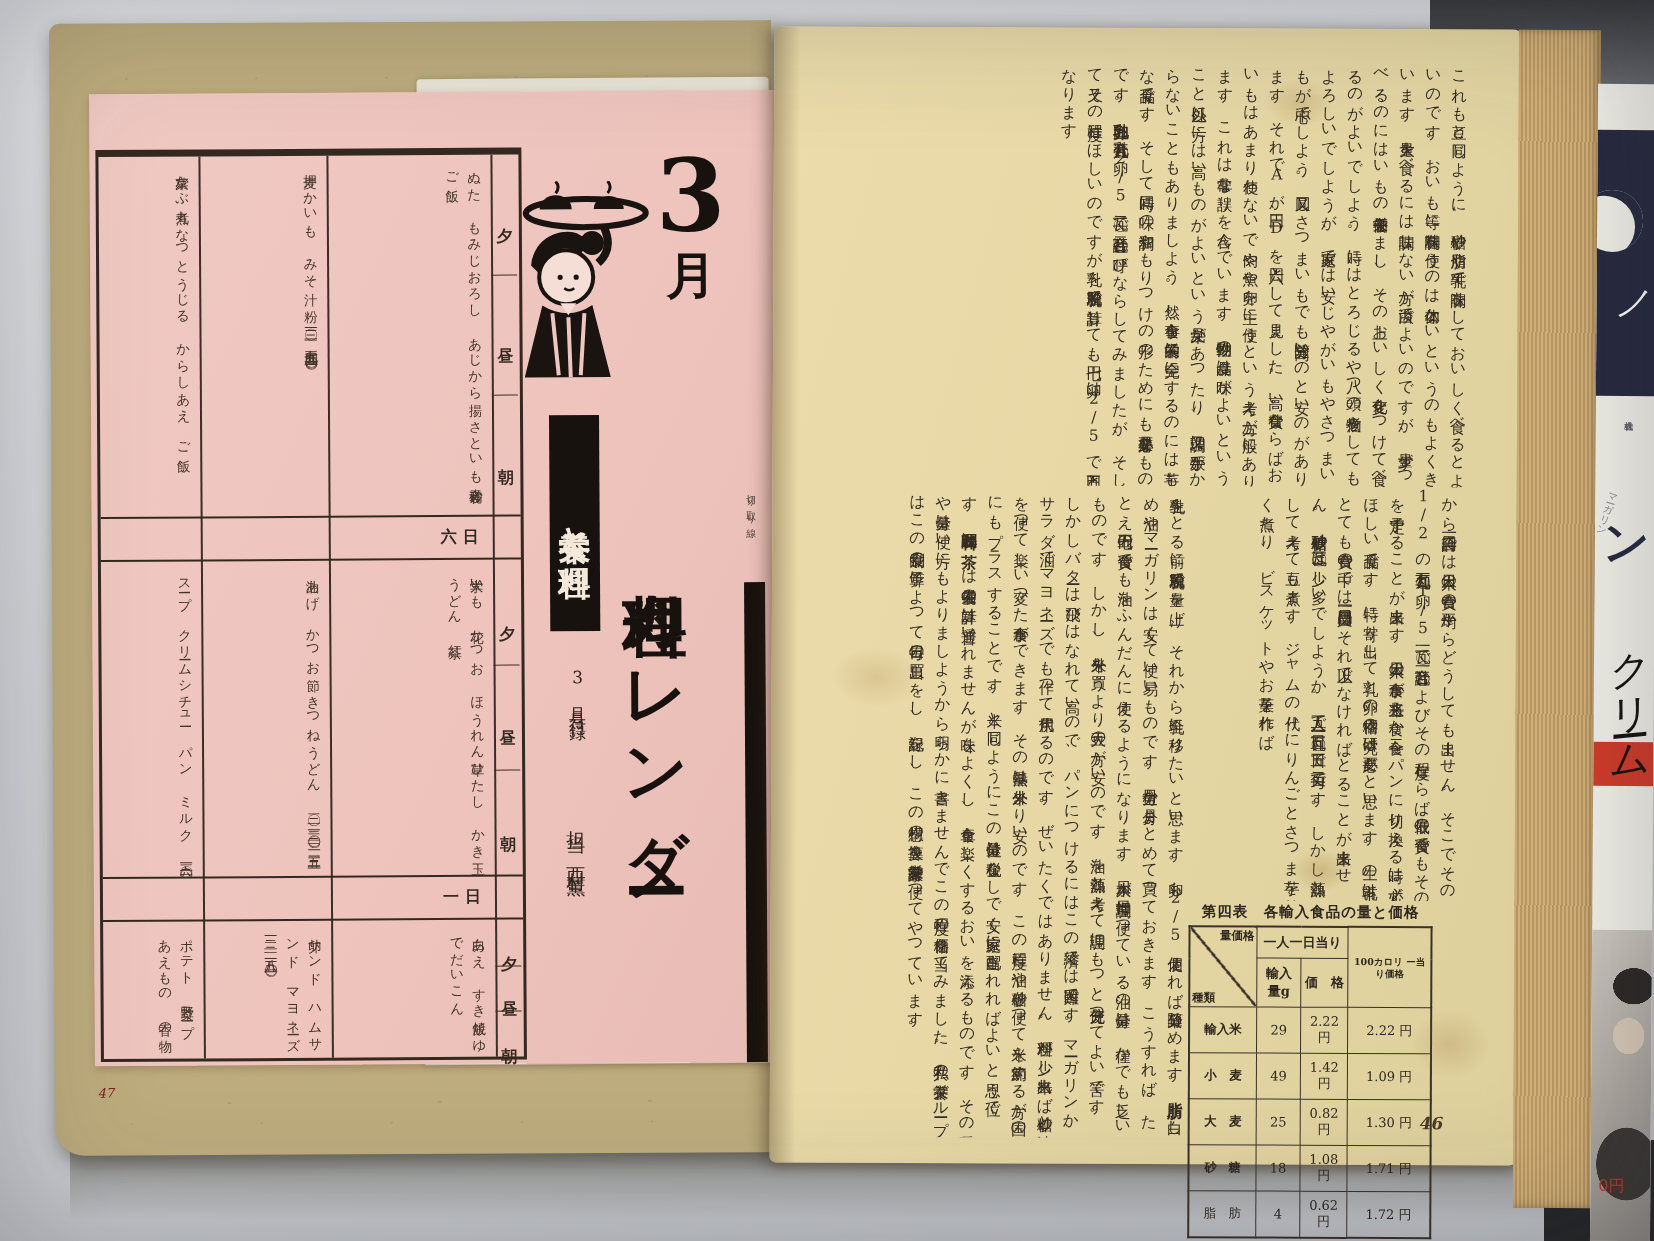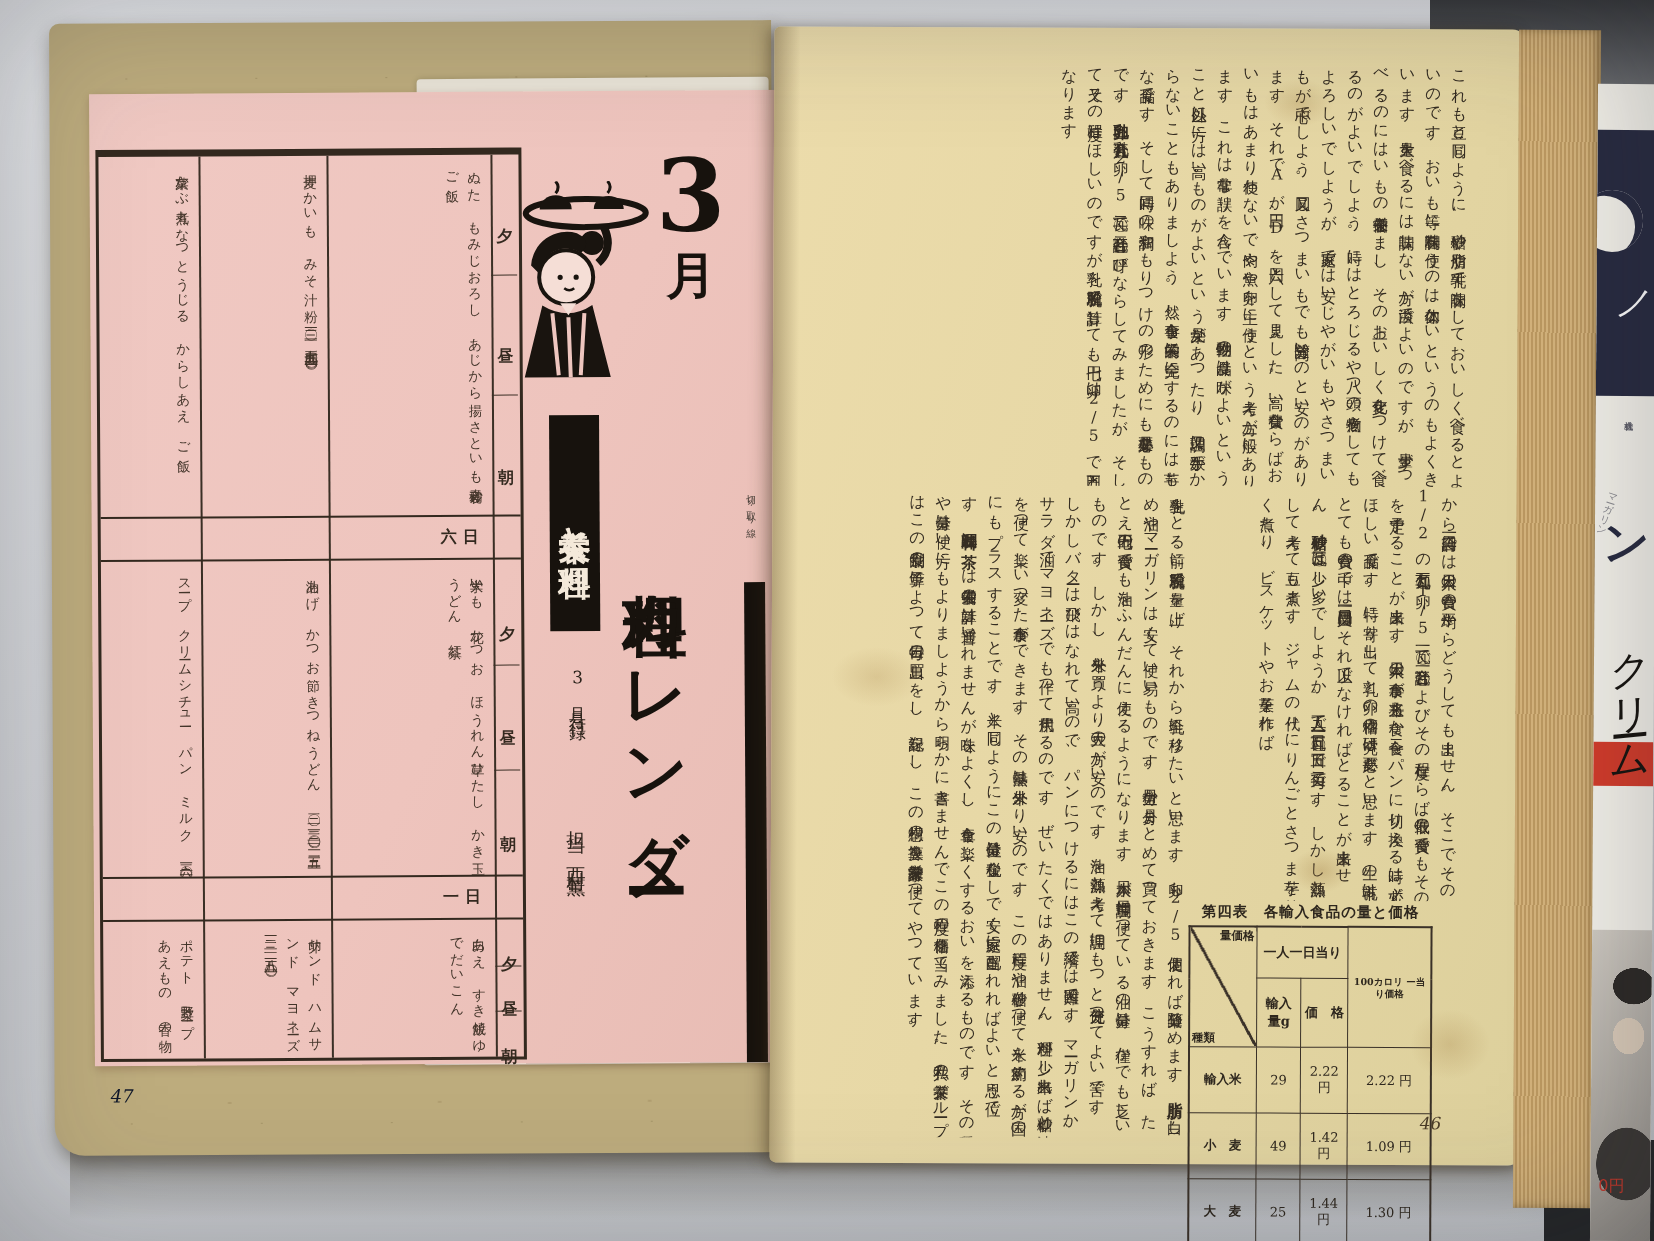--- a/index.html
+++ b/index.html
@@ -21,21 +21,21 @@
     box-shadow:inset 0 0 140px rgba(40,40,45,.30);}
 
   
   .cover{left:52px;top:22px;width:722px;height:1132px;background:#bdac7d;
     border-radius:10px 0 0 30px;transform:rotate(-0.3deg);
     box-shadow:2px 8px 18px rgba(50,45,30,.45);}
   .cover:after{content:"";position:absolute;inset:0;opacity:.45;border-radius:inherit;
     background-image:radial-gradient(rgba(90,70,40,.5) 1.2px,transparent 1.4px),
                      radial-gradient(rgba(120,95,55,.4) 1.6px,transparent 1.8px);
     background-size:130px 95px,210px 160px;background-position:12px 8px,70px 40px;}
-  .pagenum-left{left:56px;top:1062px;font-style:italic;font-size:18px;color:#0f172a;}
+  .pagenum-left{left:44px;top:1062px;font-style:italic;font-size:13px;color:#7f1d1d;}
 
   .underpage{left:420px;top:78px;width:352px;height:986px;background:#e9e4d7;
     border-radius:4px;transform:rotate(-0.4deg);box-shadow:0 0 6px rgba(0,0,0,.18);}
 
   
   .pink{left:92px;top:92px;width:702px;height:972px;transform:rotate(-0.35deg);
     background:linear-gradient(115deg,#f0c9c3 0%,#eec4bd 55%,#e8bcb4 100%);
     box-shadow:1px 3px 9px rgba(90,45,35,.28);color:#33291f;}
   .cal{left:6px;top:56px;width:420px;height:902px;border:3px solid #33291f;border-top-width:7px;}
   .cal .vline{position:absolute;top:0;bottom:0;width:2px;background:#3a2f25;}
@@ -74,28 +74,28 @@
   .article b{font-family:"DejaVu Sans",sans-serif;letter-spacing:1px;}
   .top-block{left:24px;top:30px;width:674px;height:428px;}
   .br-block{left:424px;top:458px;width:266px;height:414px;}
   .bl-block{left:16px;top:458px;width:402px;height:652px;}
   .stain{border-radius:50%;pointer-events:none;}
 
   .table-wrap{left:418px;top:874px;width:244px;}
   .table-caption{font-weight:bold;font-size:14.5px;letter-spacing:1px;text-align:center;
     font-family:"DejaVu Sans",sans-serif;color:#2e271e;margin-bottom:4px;}
   table.imports{border-collapse:collapse;width:100%;border:2.5px solid #3a3128;font-size:13px;color:#2e271e;}
-  table.imports th,table.imports td{border:1.5px solid #3a3128;padding:16px 3px;text-align:center;}
+  table.imports th,table.imports td{border:1.5px solid #3a3128;padding:6px 3px;text-align:center;}
   th.corner{position:relative;width:60px;height:44px;font-size:11.5px;font-weight:bold;
     background:linear-gradient(to top right,transparent 48.8%,#3a3128 48.8%,#3a3128 51.2%,transparent 51.2%);}
   th.corner .ct{position:absolute;right:2px;top:1px;}
   th.corner .cb{position:absolute;left:2px;bottom:1px;}
   .hd{font-weight:bold;font-size:13px;margin-top:43px;}
   .hd-small{font-weight:bold;font-size:9.5px;line-height:1.25;}
-  .pagenum-right{left:650px;top:1084px;font-style:italic;font-size:17px;color:#4a3c28;}
+  .pagenum-right{left:650px;top:1084px;font-style:italic;font-size:17px;color:#4a3c28;font-weight:bold;}
 
   
   .stack{left:1516px;top:30px;width:82px;height:1178px;transform:rotate(.3deg);
     background:repeating-linear-gradient(90deg,#d3b27b 0 2px,#bb9861 2px 4px);
     box-shadow:inset -4px 0 8px rgba(70,50,20,.4);}
   .nextpage{left:1594px;top:84px;width:60px;height:1157px;background:#f3f1ea;transform:rotate(.4deg);
     overflow:hidden;font-family:"DejaVu Sans",sans-serif;}
   .np-logo{position:absolute;left:0;top:46px;width:60px;height:266px;background:#272a40;}
   .np-logo .blob{position:absolute;left:-16px;top:60px;width:62px;height:62px;border-radius:50%;
     background:#f3f1ea;box-shadow:inset -8px 6px 0 #272a40;}
@@ -220,21 +220,21 @@
           </tr>
           <tr>
             <th style="font-weight: bold; font-size: 12.5px;">小　麦</th>
             <td>49</td>
             <td>1.42 円</td>
             <td>1.09 円</td>
           </tr>
           <tr>
             <th style="font-weight: bold; font-size: 12.5px;">大　麦</th>
             <td>25</td>
-            <td>1.44 円</td>
+            <td>0.82 円</td>
             <td>1.30 円</td>
           </tr>
           <tr>
             <th style="font-weight: bold; font-size: 12px;">砂　糖</th>
             <td>18</td>
             <td>1.08 円</td>
             <td>1.71 円</td>
           </tr>
           <tr>
             <th style="font-weight: normal; font-size: 12.5px;">脂　肪</th>

